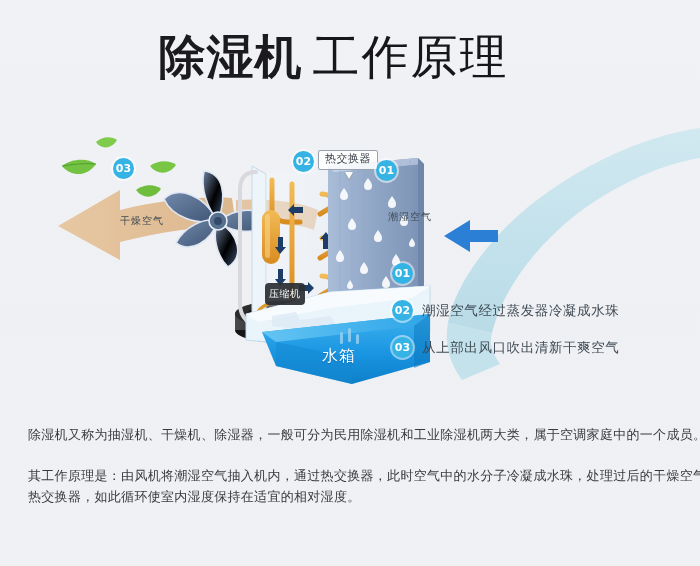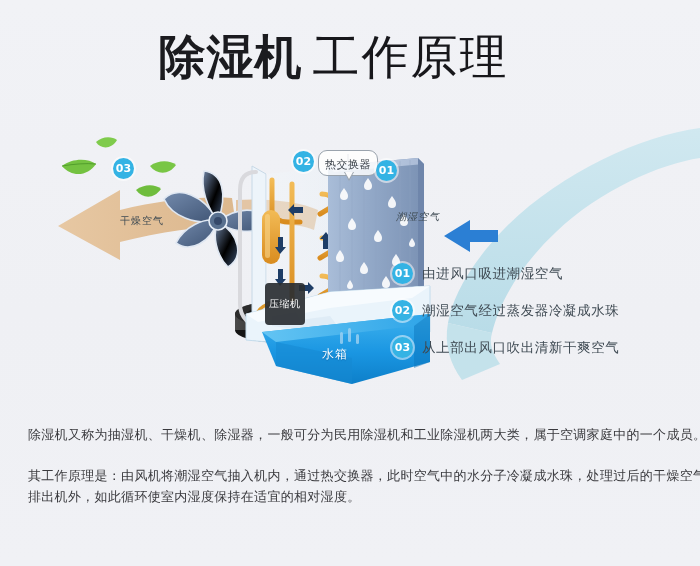--- a/index.html
+++ b/index.html
@@ -76,25 +76,25 @@
   .diag-label {
     position: absolute;
     font-size: 10px;
     color: #3e4a52;
     white-space: nowrap;
     letter-spacing: 1px;
   }
   .callout {
     position: absolute;
     border: 1.4px solid #9aa3ad;
-    border-radius: 9px;
+    border-radius: 2px;
     background: rgba(255,255,255,0.82);
     font-size: 11px;
     color: #3a4149;
-    padding: 6px 6px 3px 6px;
+    padding: 0 6px 3px 6px;
     white-space: nowrap;
     letter-spacing: 0.5px;
   }
   .callout-tail {
     position: absolute;
     width: 0; height: 0;
     border-left: 5px solid transparent;
     border-right: 5px solid transparent;
     border-top: 9px solid #9aa3ad;
   }
@@ -106,29 +106,29 @@
     border-left: 4px solid transparent;
     border-right: 4px solid transparent;
     border-top: 7px solid #fbfbfc;
   }
   .chip-dark {
     position: absolute;
     background: #2b2f33;
     color: #ffffff;
     font-size: 10px;
     border-radius: 4px;
-    padding: 14px 4px;
+    padding: 4px 4px;
     white-space: nowrap;
     letter-spacing: 0.5px;
     opacity: 0.92;
   }
   .tank-label {
     position: absolute;
     color: #ffffff;
-    font-size: 12px;
+    font-size: 16px;
     letter-spacing: 1px;
     white-space: nowrap;
     text-shadow: 0 1px 1px rgba(0,60,120,0.35);
     font-family: Liberation Mono, monospace;
   }
 
   
   #legend {
     position: absolute;
     left: 392px;
@@ -381,44 +381,43 @@
     </svg>
 
     <div class="badge" style="left:113px; top:40px;">03</div>
     <div class="diag-label" style="left:120px; top:96px;">干燥空气</div>
 
     <div class="badge" style="left:293px; top:33px;">02</div>
     <div class="callout" style="left:318px; top:32px;">热交换器</div>
     <div class="callout-tail" style="left:344px; top:54px;"></div>
 
     <div class="badge" style="left:376px; top:42px;">01</div>
-    <div class="diag-label" style="left:396px; top:92px;font-style:italic;">潮湿空气</div>
+    <div class="diag-label" style="left:388px; top:92px;">潮湿空气</div>
 
     <div class="chip-dark" style="left:265px; top:165px;">压缩机</div>
     <div class="tank-label" style="left:322px; top:228px;">水箱</div>
   </div>
 
   <div id="legend">
     <div class="legend-row">
       <div class="legend-badge">01</div>
-      <div class="legend-text">由进风口吸进潮湿空气</div>
     </div>
     <div class="legend-row">
       <div class="legend-badge">02</div>
       <div class="legend-text">潮湿空气经过蒸发器冷凝成水珠</div>
     </div>
     <div class="legend-row">
       <div class="legend-badge">03</div>
       <div class="legend-text">从上部出风口吹出清新干爽空气</div>
     </div>
   </div>
 
   <div id="copy">
     <div class="para">
       <div class="line">除湿机又称为抽湿机、干燥机、除湿器，一般可分为民用除湿机和工业除湿机两大类，属于空调家庭中的一个成员。</div>
     </div>
     <div class="para">
       <div class="line">其工作原理是：由风机将潮湿空气抽入机内，通过热交换器，此时空气中的水分子冷凝成水珠，处理过后的干燥空气</div>
-      <div class="line">排出机外，如此循环使室内湿度保持在适宜的相对湿度。</div>
+      <div class="line">热交换器，如此循环使室内湿度保持在适宜的相对湿度。</div>
     </div>
   </div>
 
 </div>
 
 </body></html>

